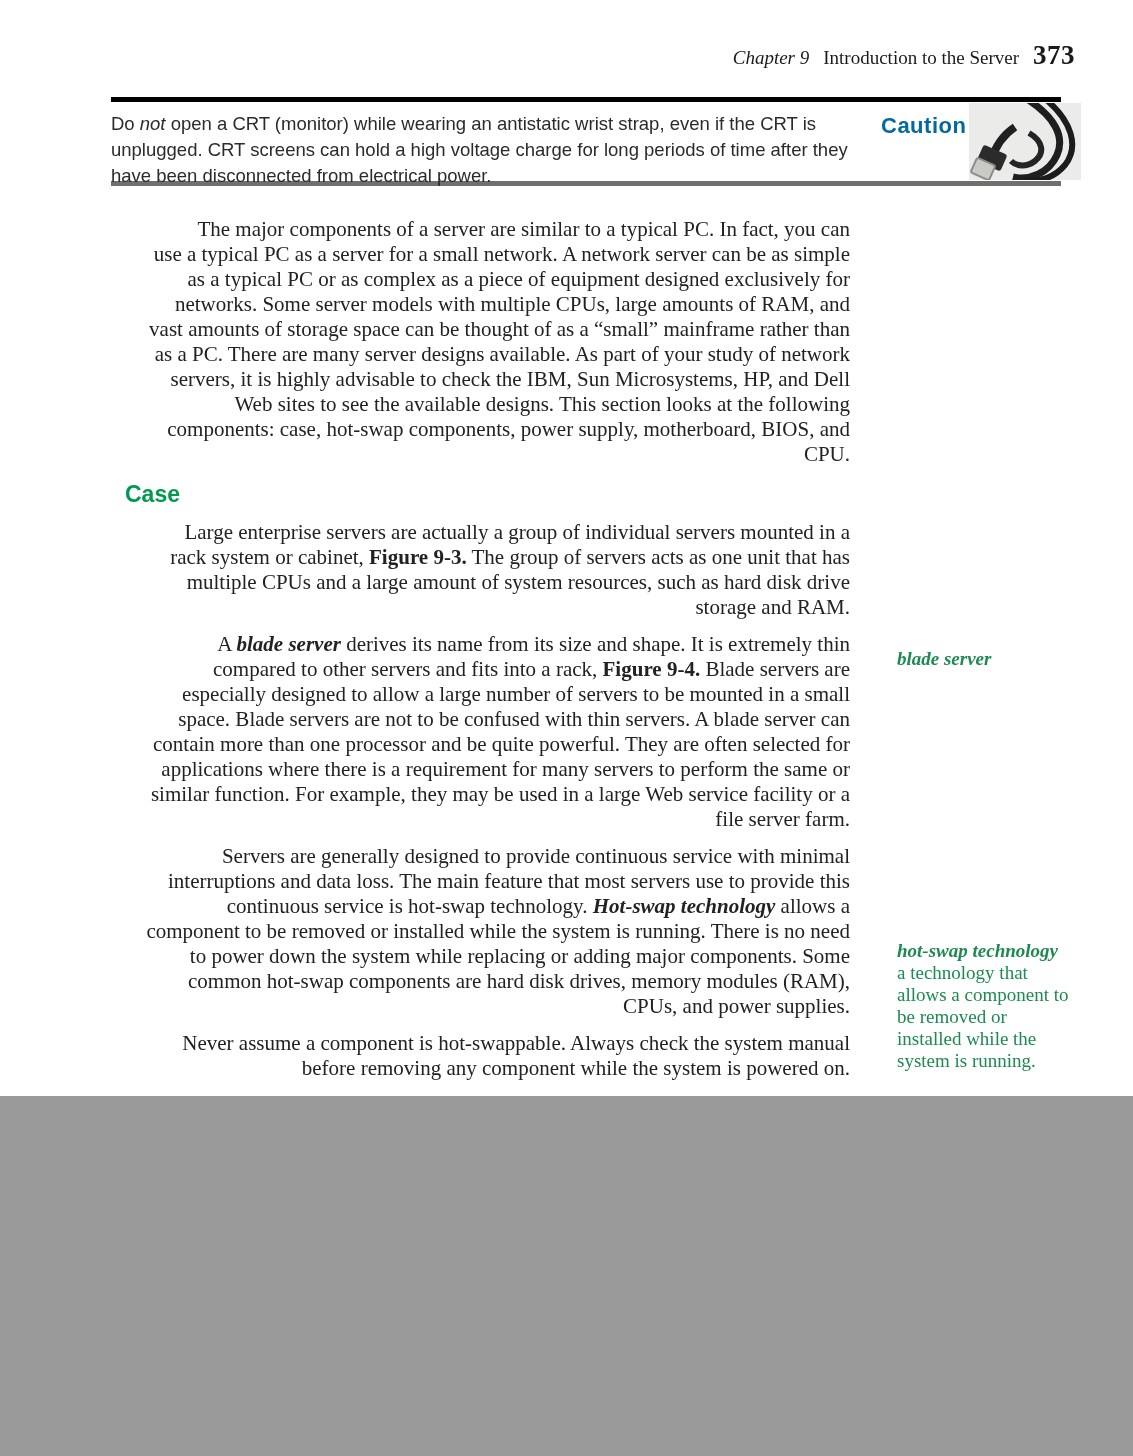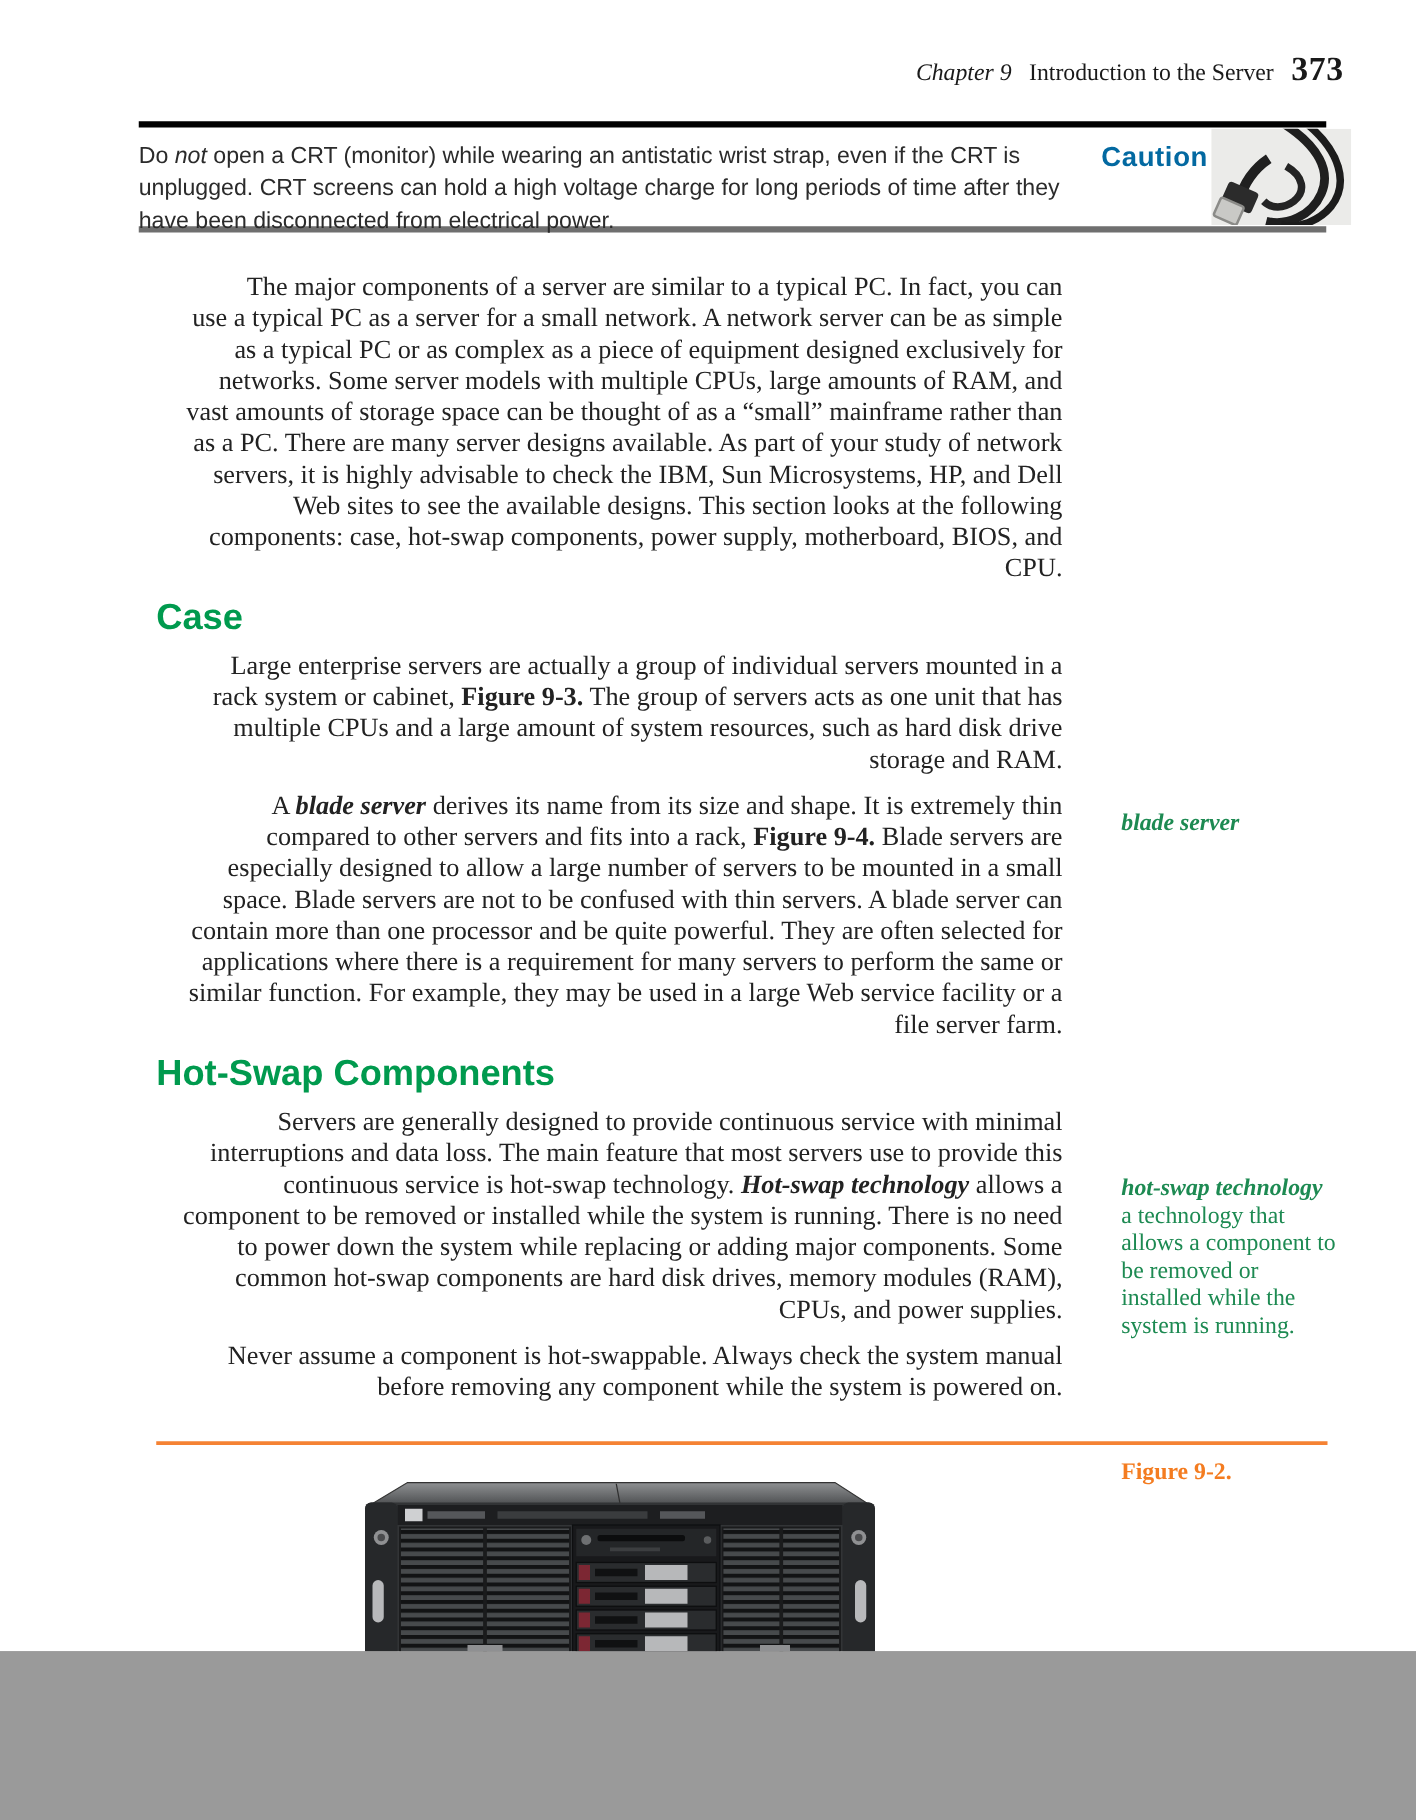--- a/index.html
+++ b/index.html
@@ -1,17 +1,17 @@
 <!DOCTYPE html>
 <html><head>
 <meta charset="utf-8">
 <style>
   html,body{margin:0;padding:0;background:#9a9a9a;}
   .page{
-    position:relative;width:1133px;height:1321px;background:#ffffff;
+    position:relative;width:1133px;height:1096px;background:#ffffff;
     margin:0 auto;font-family:"Liberation Serif",serif;color:#1a1a1a;
     overflow:hidden;
   }
   
   .running-head{
     position:absolute;top:40px;left:125px;width:950px;
     display:flex;justify-content:flex-end;align-items:baseline;gap:14px;
     font-size:19px;color:#1a1a1a;
   }
   .running-head .chapter{font-style:italic;}
@@ -32,21 +32,21 @@
     color:#0369a1;letter-spacing:.5px;
   }
   .caution-photo{position:absolute;left:858px;top:1px;width:112px;height:77px;}
   
   .main-col{
     position:absolute;left:125px;top:205px;width:737px;
     font-size:21px;line-height:25px;color:#222;
   }
   .main-col p{margin:12px;text-indent:38px;text-align:right;}
   .main-col .sec-head{
-    font-family:"Liberation Sans",sans-serif;font-weight:bold;font-size:29px;
+    font-family:"Liberation Sans",sans-serif;font-weight:bold;font-size:23px;
     color:#009a4e;margin:14px 0 5px 0;line-height:27px;text-indent:0;
   }
   .b{font-weight:bold;}
   .bi{font-weight:bold;font-style:italic;}
   
   .margin-note{
     position:absolute;left:897px;width:172px;
     font-size:19px;line-height:22px;color:#1d8a52;
   }
   .margin-note .term{font-weight:bold;font-style:italic;display:block;}
@@ -90,21 +90,20 @@
     </div>
   </div>
 
   <div class="main-col">
     <p>The major components of a server are similar to a typical PC. In fact, you can use a typical PC as a server for a small network. A network server can be as simple as a typical PC or as complex as a piece of equipment designed exclusively for networks. Some server models with multiple CPUs, large amounts of RAM, and vast amounts of storage space can be thought of as a “small” mainframe rather than as a PC. There are many server designs available. As part of your study of network servers, it is highly advisable to check the IBM, Sun Microsystems, HP, and Dell Web sites to see the available designs. This section looks at the following components: case, hot-swap components, power supply, motherboard, BIOS, and CPU.</p>
 
     <div class="sec-head">Case</div>
     <p><span>Large enterprise servers are actually a group of individual servers mounted in a rack system or cabinet, </span><span class="b">Figure 9-3.</span><span> The group of servers acts as one unit that has multiple CPUs and a large amount of system resources, such as hard disk drive storage and RAM.</span></p>
     <p><span>A </span><span class="bi">blade server</span><span> derives its name from its size and shape. It is extremely thin compared to other servers and fits into a rack, </span><span class="b">Figure 9-4.</span><span> Blade servers are especially designed to allow a large number of servers to be mounted in a small space. Blade servers are not to be confused with thin servers. A blade server can contain more than one processor and be quite powerful. They are often selected for applications where there is a requirement for many servers to perform the same or similar function. For example, they may be used in a large Web service facility or a file server farm.</span></p>
 
-    <div class="sec-head">Hot-Swap Components</div>
     <p><span>Servers are generally designed to provide continuous service with minimal interruptions and data loss. The main feature that most servers use to provide this continuous service is hot-swap technology. </span><span class="bi">Hot-swap technology</span><span> allows a component to be removed or installed while the system is running. There is no need to power down the system while replacing or adding major components. Some common hot-swap components are hard disk drives, memory modules (RAM), CPUs, and power supplies.</span></p>
     <p><span>Never assume a component is hot-swappable. Always check the system manual before removing any component while the system is powered on.</span></p>
   </div>
 
   <div class="margin-note note-1">
     <span class="term">blade server</span>
   </div>
   <div class="margin-note note-2">
     <span class="term">hot-swap technology</span>
     <span class="def">a technology that allows a component to be removed or installed while the system is running.</span>

